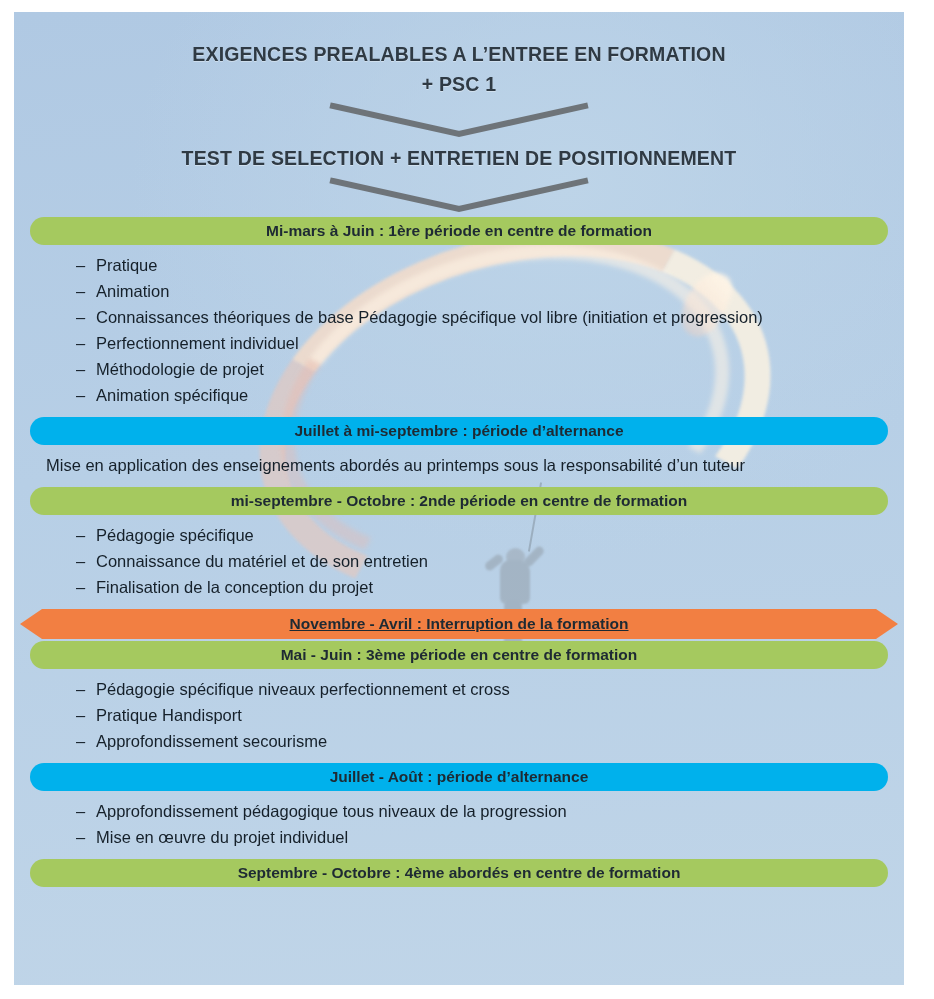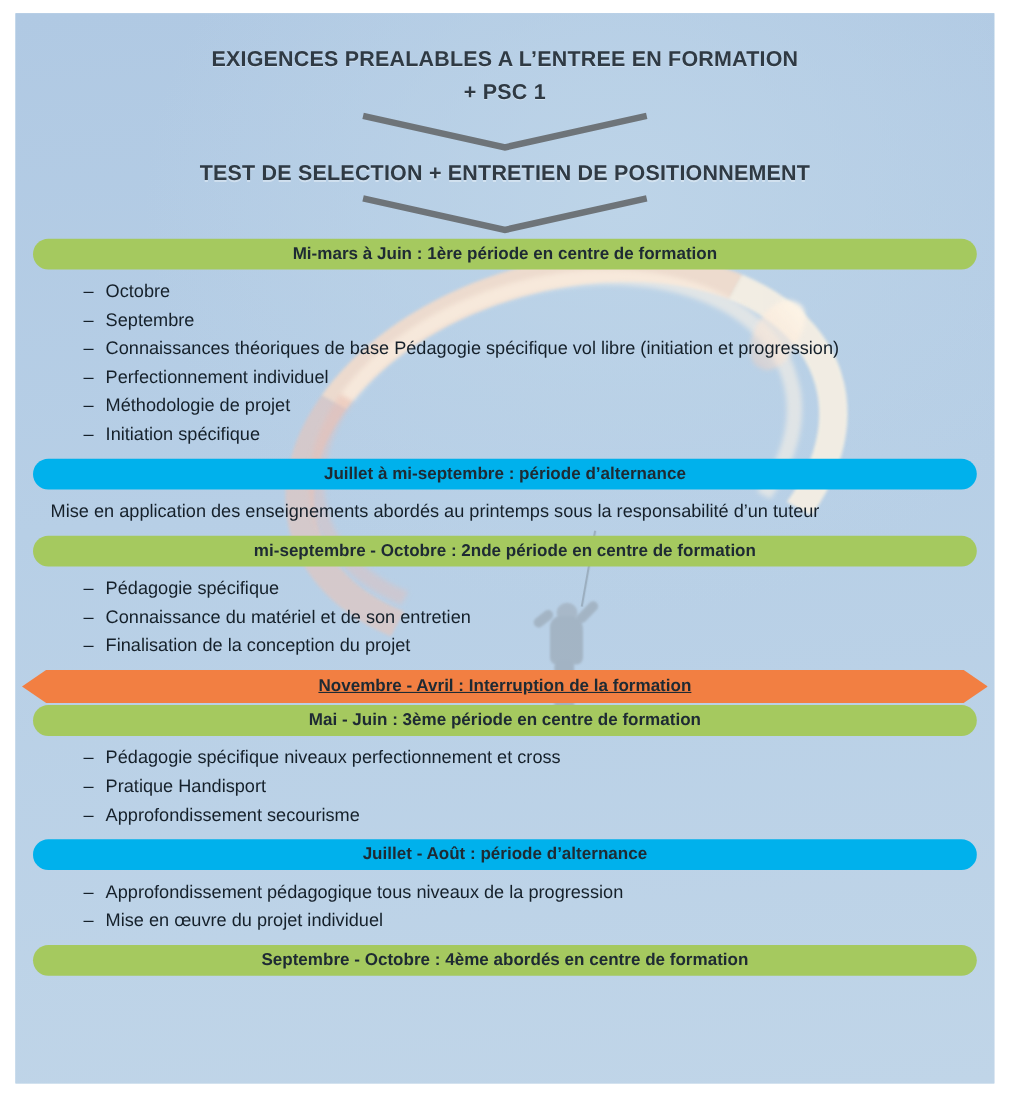--- a/index.html
+++ b/index.html
@@ -263,26 +263,26 @@
       </div>
 
       <svg class="chevron mid" viewBox="0 0 260 36">
         <polyline points="4,4 130,32 256,4" fill="none" stroke="#6e7479" stroke-width="6" stroke-linecap="square" stroke-linejoin="miter"></polyline>
       </svg>
 
       <div class="bars" id="sections-root">
           <div class="section">
             <div class="bar green">Mi-mars à  Juin : 1ère période en centre de formation</div>
             <ul class="items">
-              <li>Octobre</li>
-              <li>Septembre</li>
+              <li>Pratique</li>
+              <li>Animation</li>
               <li>Connaissances théoriques de base Pédagogie spécifique vol libre (initiation et progression)</li>
               <li>Perfectionnement individuel</li>
               <li>Méthodologie de projet</li>
-              <li>Initiation spécifique</li>
+              <li>Animation spécifique</li>
             </ul>
           </div>
           <div class="section">
             <div class="bar blue">Juillet à mi-septembre : période d’alternance</div>
             <div class="para">Mise en application des enseignements abordés au printemps sous la responsabilité d’un tuteur</div>
           </div>
           <div class="section">
             <div class="bar green">mi-septembre - Octobre : 2nde période en centre de formation</div>
             <ul class="items">
               <li>Pédagogie spécifique</li>

